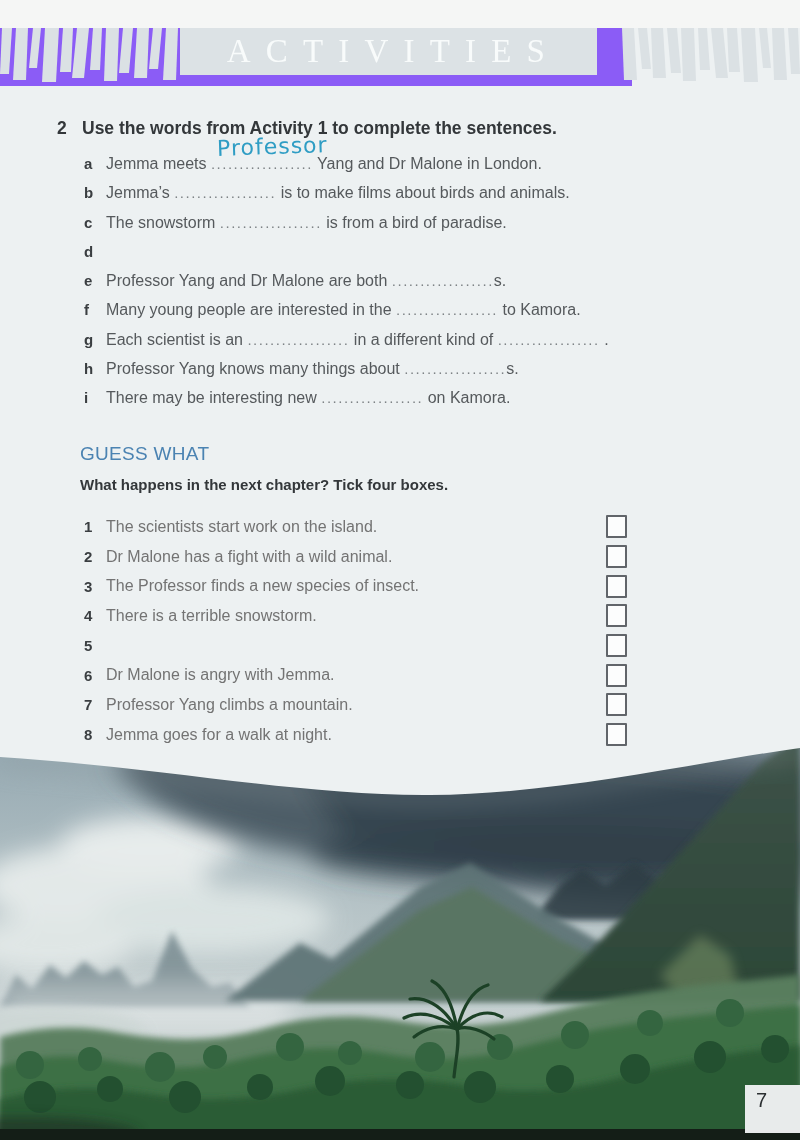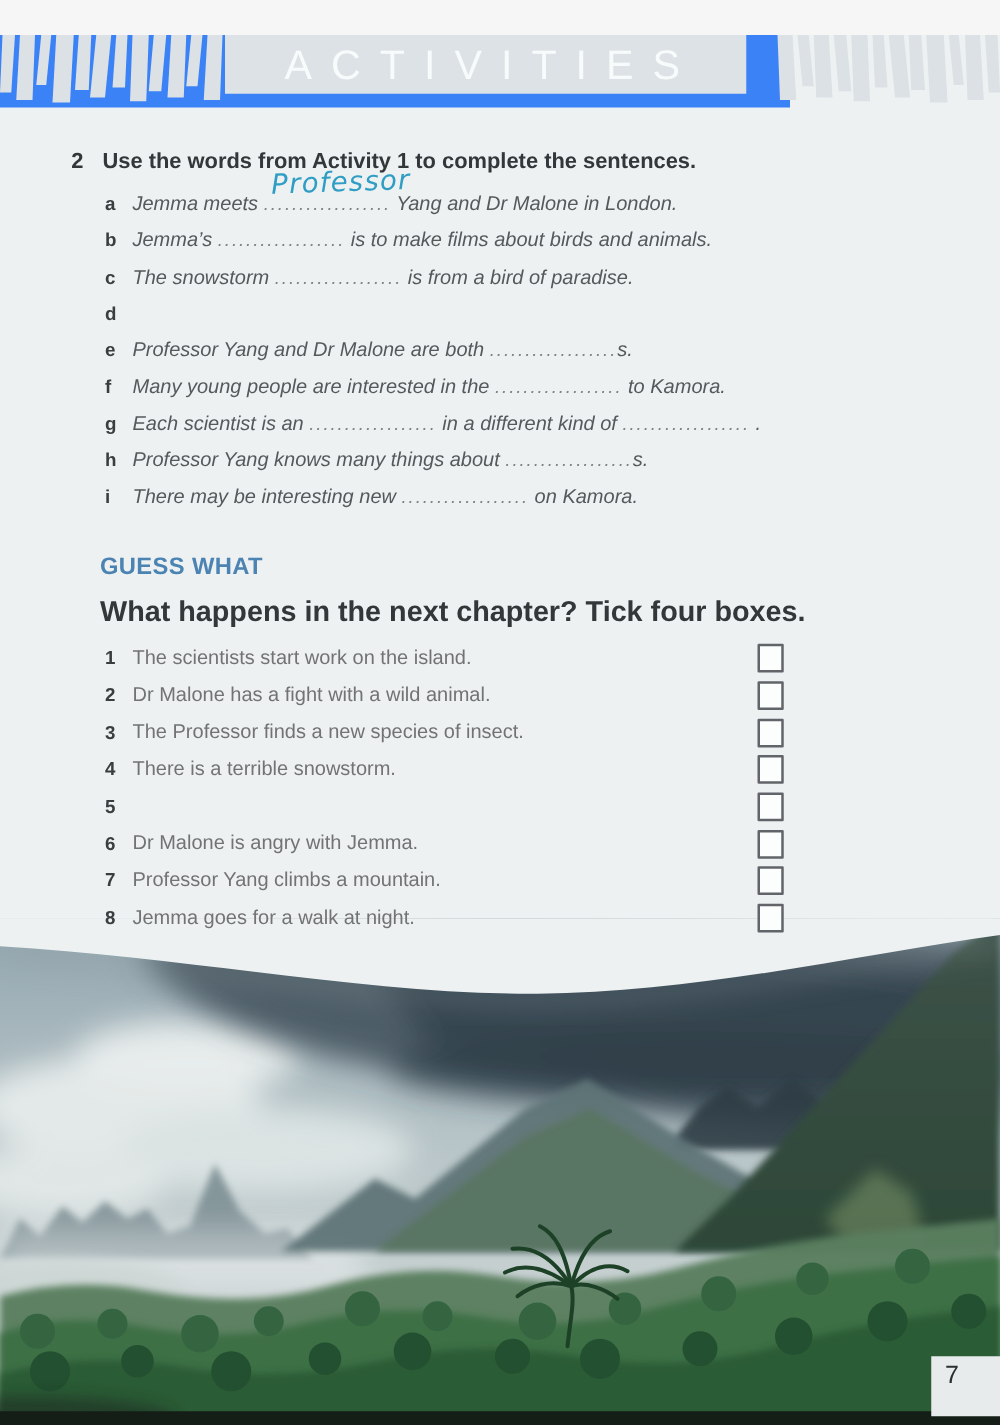--- a/index.html
+++ b/index.html
@@ -3,45 +3,45 @@
 <meta charset="utf-8">
 <style>
   html,body{margin:0;padding:0;background:#cfd4d6;}
   .page{
     position:relative;width:800px;height:1140px;margin:0 auto;
     background:#edf1f2;overflow:hidden;
     font-family:"Liberation Sans",sans-serif;color:#53575a;
   }
   
   .top-strip{position:absolute;top:0;left:0;width:800px;height:28px;background:#f5f6f5;}
-  .banner{position:absolute;top:28px;left:0;width:632px;height:58px;background:#3b82f6;}
+  .banner{position:absolute;top:28px;left:0;width:632px;height:58px;background:#8b5cf6;font-family:Liberation Serif, serif;}
   .banner svg{position:absolute;top:0;left:0;}
   .banner-title{
     position:absolute;top:0;left:180px;width:417px;height:47px;
     display:flex;align-items:center;justify-content:center;
     font-size:33px;font-weight:400;color:#f8fbfb;
     letter-spacing:.46em;padding-left:.3em;box-sizing:border-box;white-space:nowrap;
   }
   
   .act-head{position:absolute;top:118px;left:57px;display:flex;font-weight:bold;color:#33373a;font-size:17.5px;}
   .act-head .num{width:25px;}
   .items{position:absolute;top:155px;left:84px;width:660px;}
   .item-row{display:flex;align-items:baseline;height:29.3px;font-size:16px;}
   .item-label{width:22px;font-weight:bold;color:#3a3e41;font-size:15px;flex:none;}
-  .sentence{white-space:nowrap;color:#55595c;font-style:italic;}
+  .sentence{white-space:nowrap;color:#55595c;}
   .blank{position:relative;display:inline-block;}
   .dots{color:#7e8386;letter-spacing:1.5px;font-size:15px;}
   .handwriting{
     position:absolute;left:6px;top:-21px;
     font-family:"DejaVu Sans",sans-serif;font-size:22px;color:#2f9dc4;
     transform:rotate(-2deg);letter-spacing:1px;white-space:nowrap;
   }
   
-  .guess-head{position:absolute;top:443px;left:80px;font-size:19px;font-weight:bold;color:#4b83b2;letter-spacing:.3px;}
-  .guess-instr{position:absolute;top:476px;left:80px;font-size:23px;font-weight:bold;color:#33373a;}
+  .guess-head{position:absolute;top:443px;left:80px;font-size:19px;font-weight:normal;color:#4b83b2;letter-spacing:.3px;}
+  .guess-instr{position:absolute;top:476px;left:80px;font-size:15px;font-weight:bold;color:#33373a;}
   .ticks{position:absolute;top:512px;left:84px;width:543px;z-index:2;}
   .tick-row{display:flex;align-items:center;height:29.7px;font-size:16px;}
   .tick-num{width:22px;font-weight:bold;color:#3a3e41;font-size:15px;flex:none;}
   .tick-text{color:#737373;white-space:nowrap;}
   .tick-box{
     margin-left:auto;width:17px;height:19px;flex:none;
     border:2px solid #61656a;background:#fcfdfd;border-radius:1px;
   }
   
   .photo{position:absolute;top:735px;left:0;width:800px;height:405px;z-index:1;}

